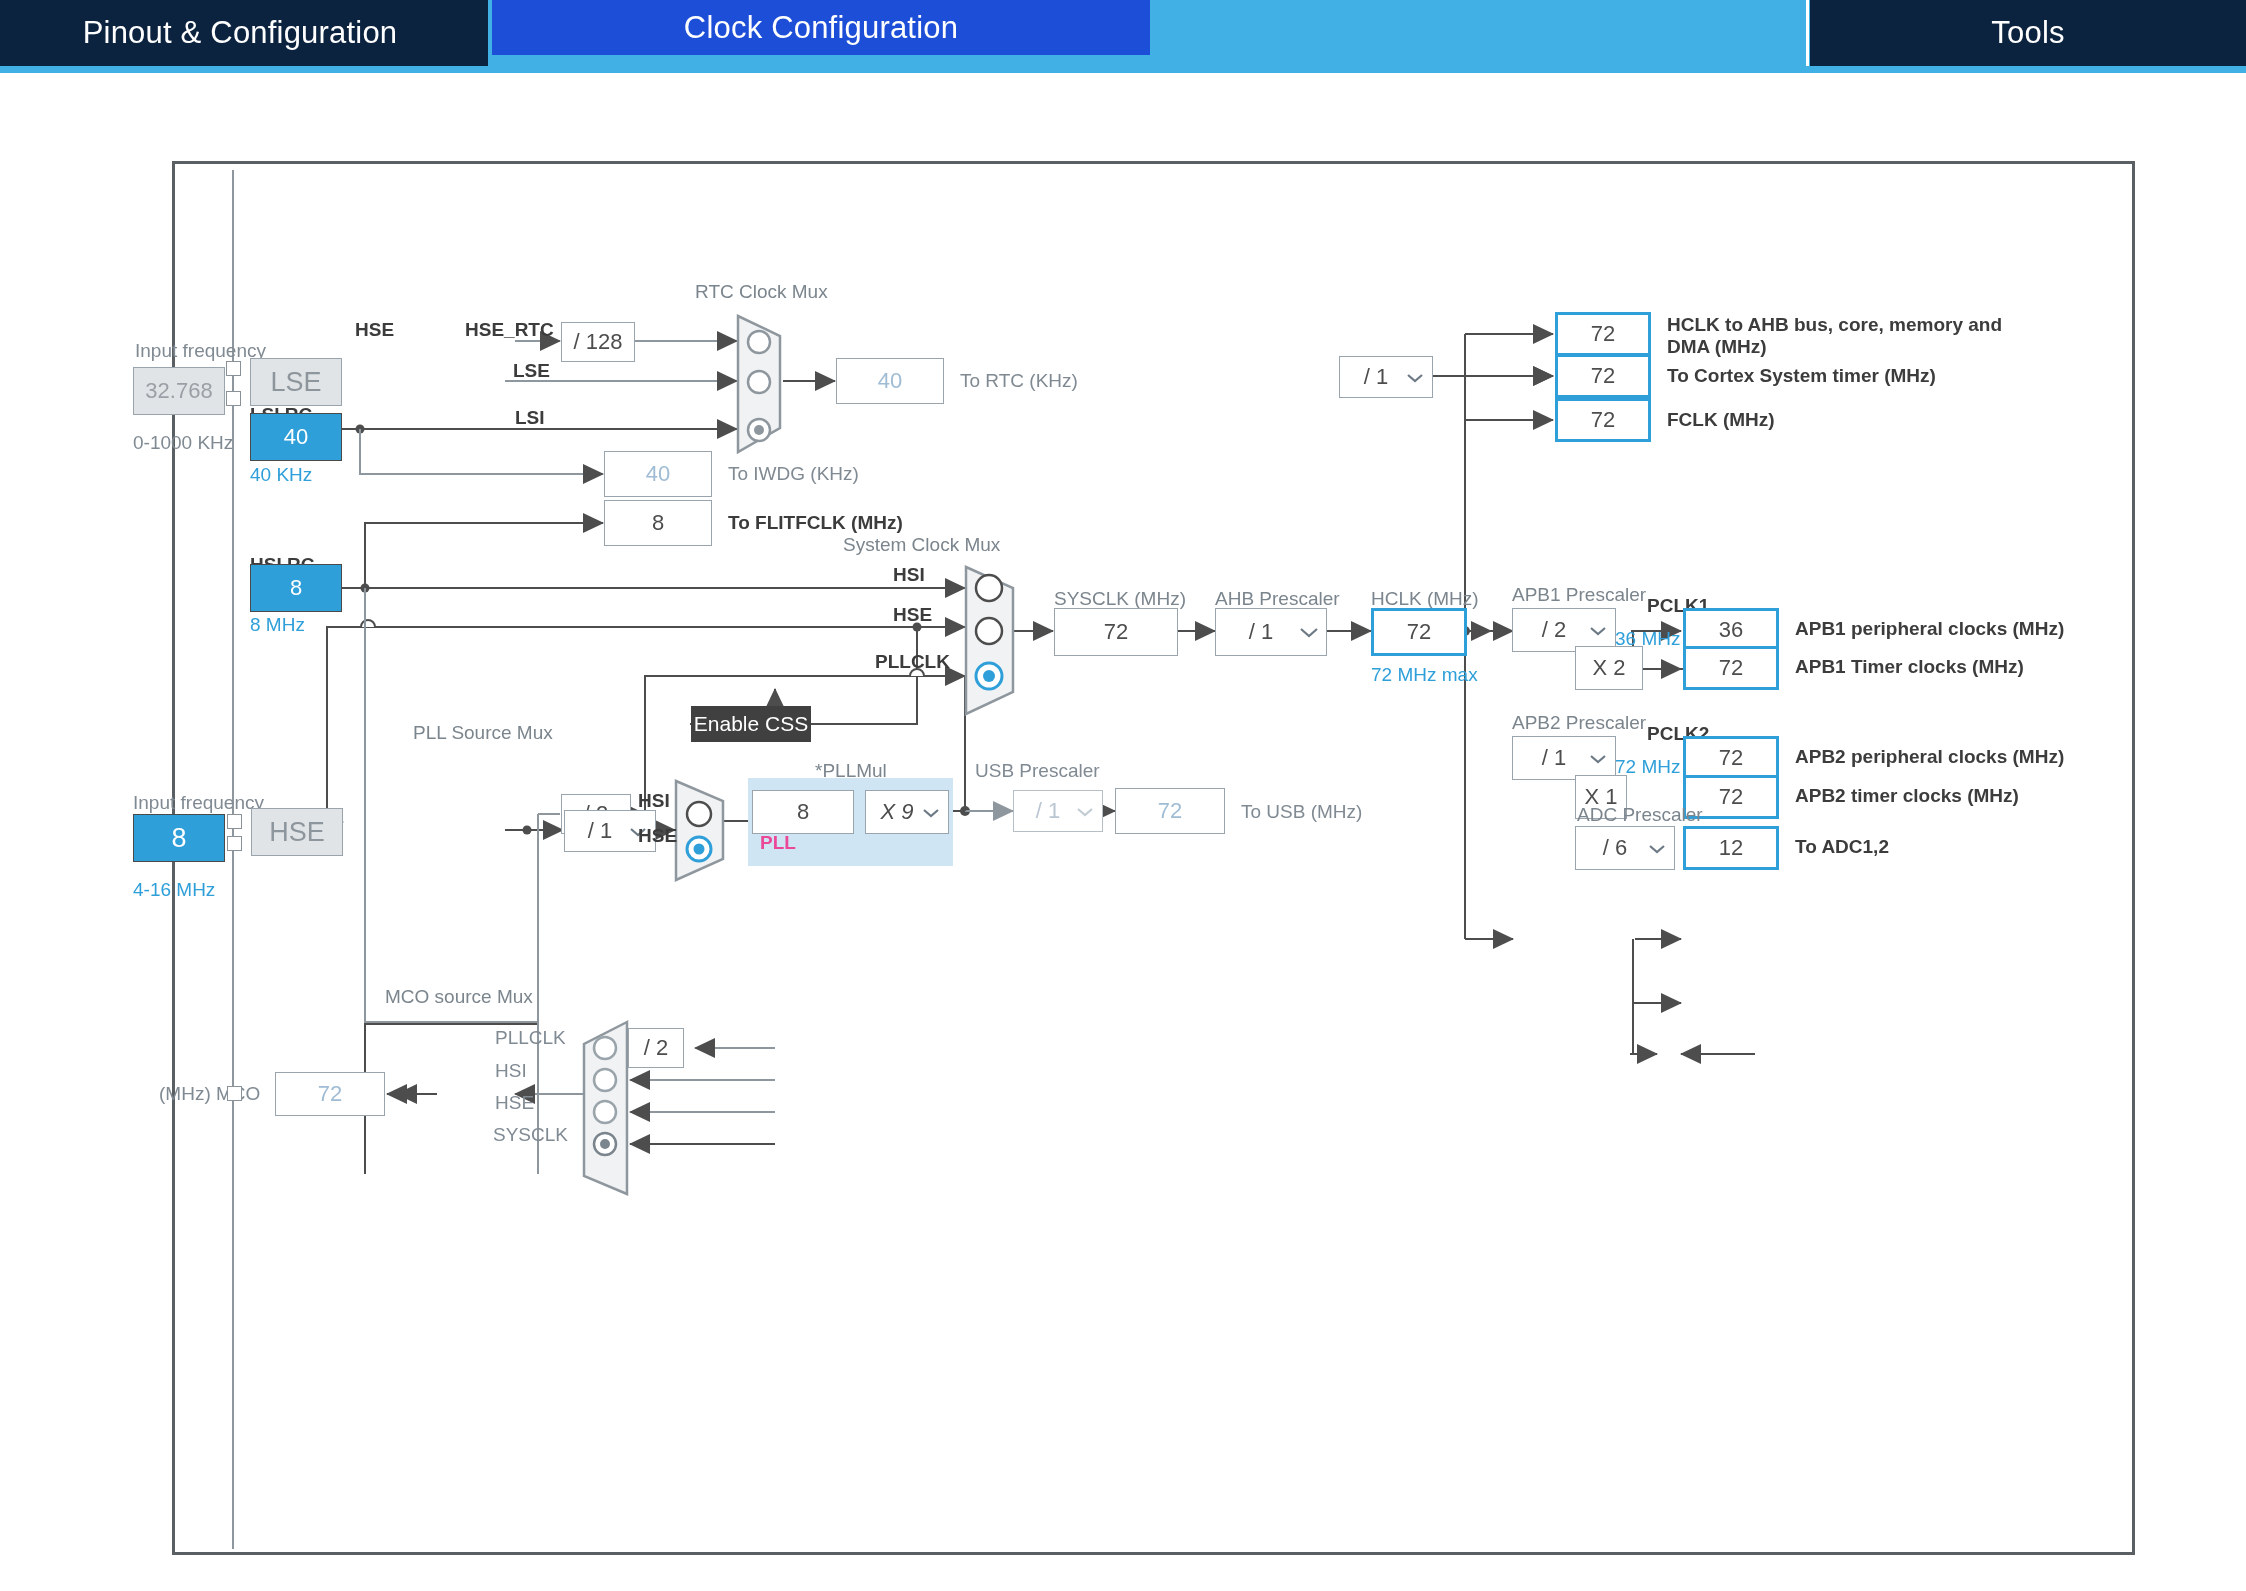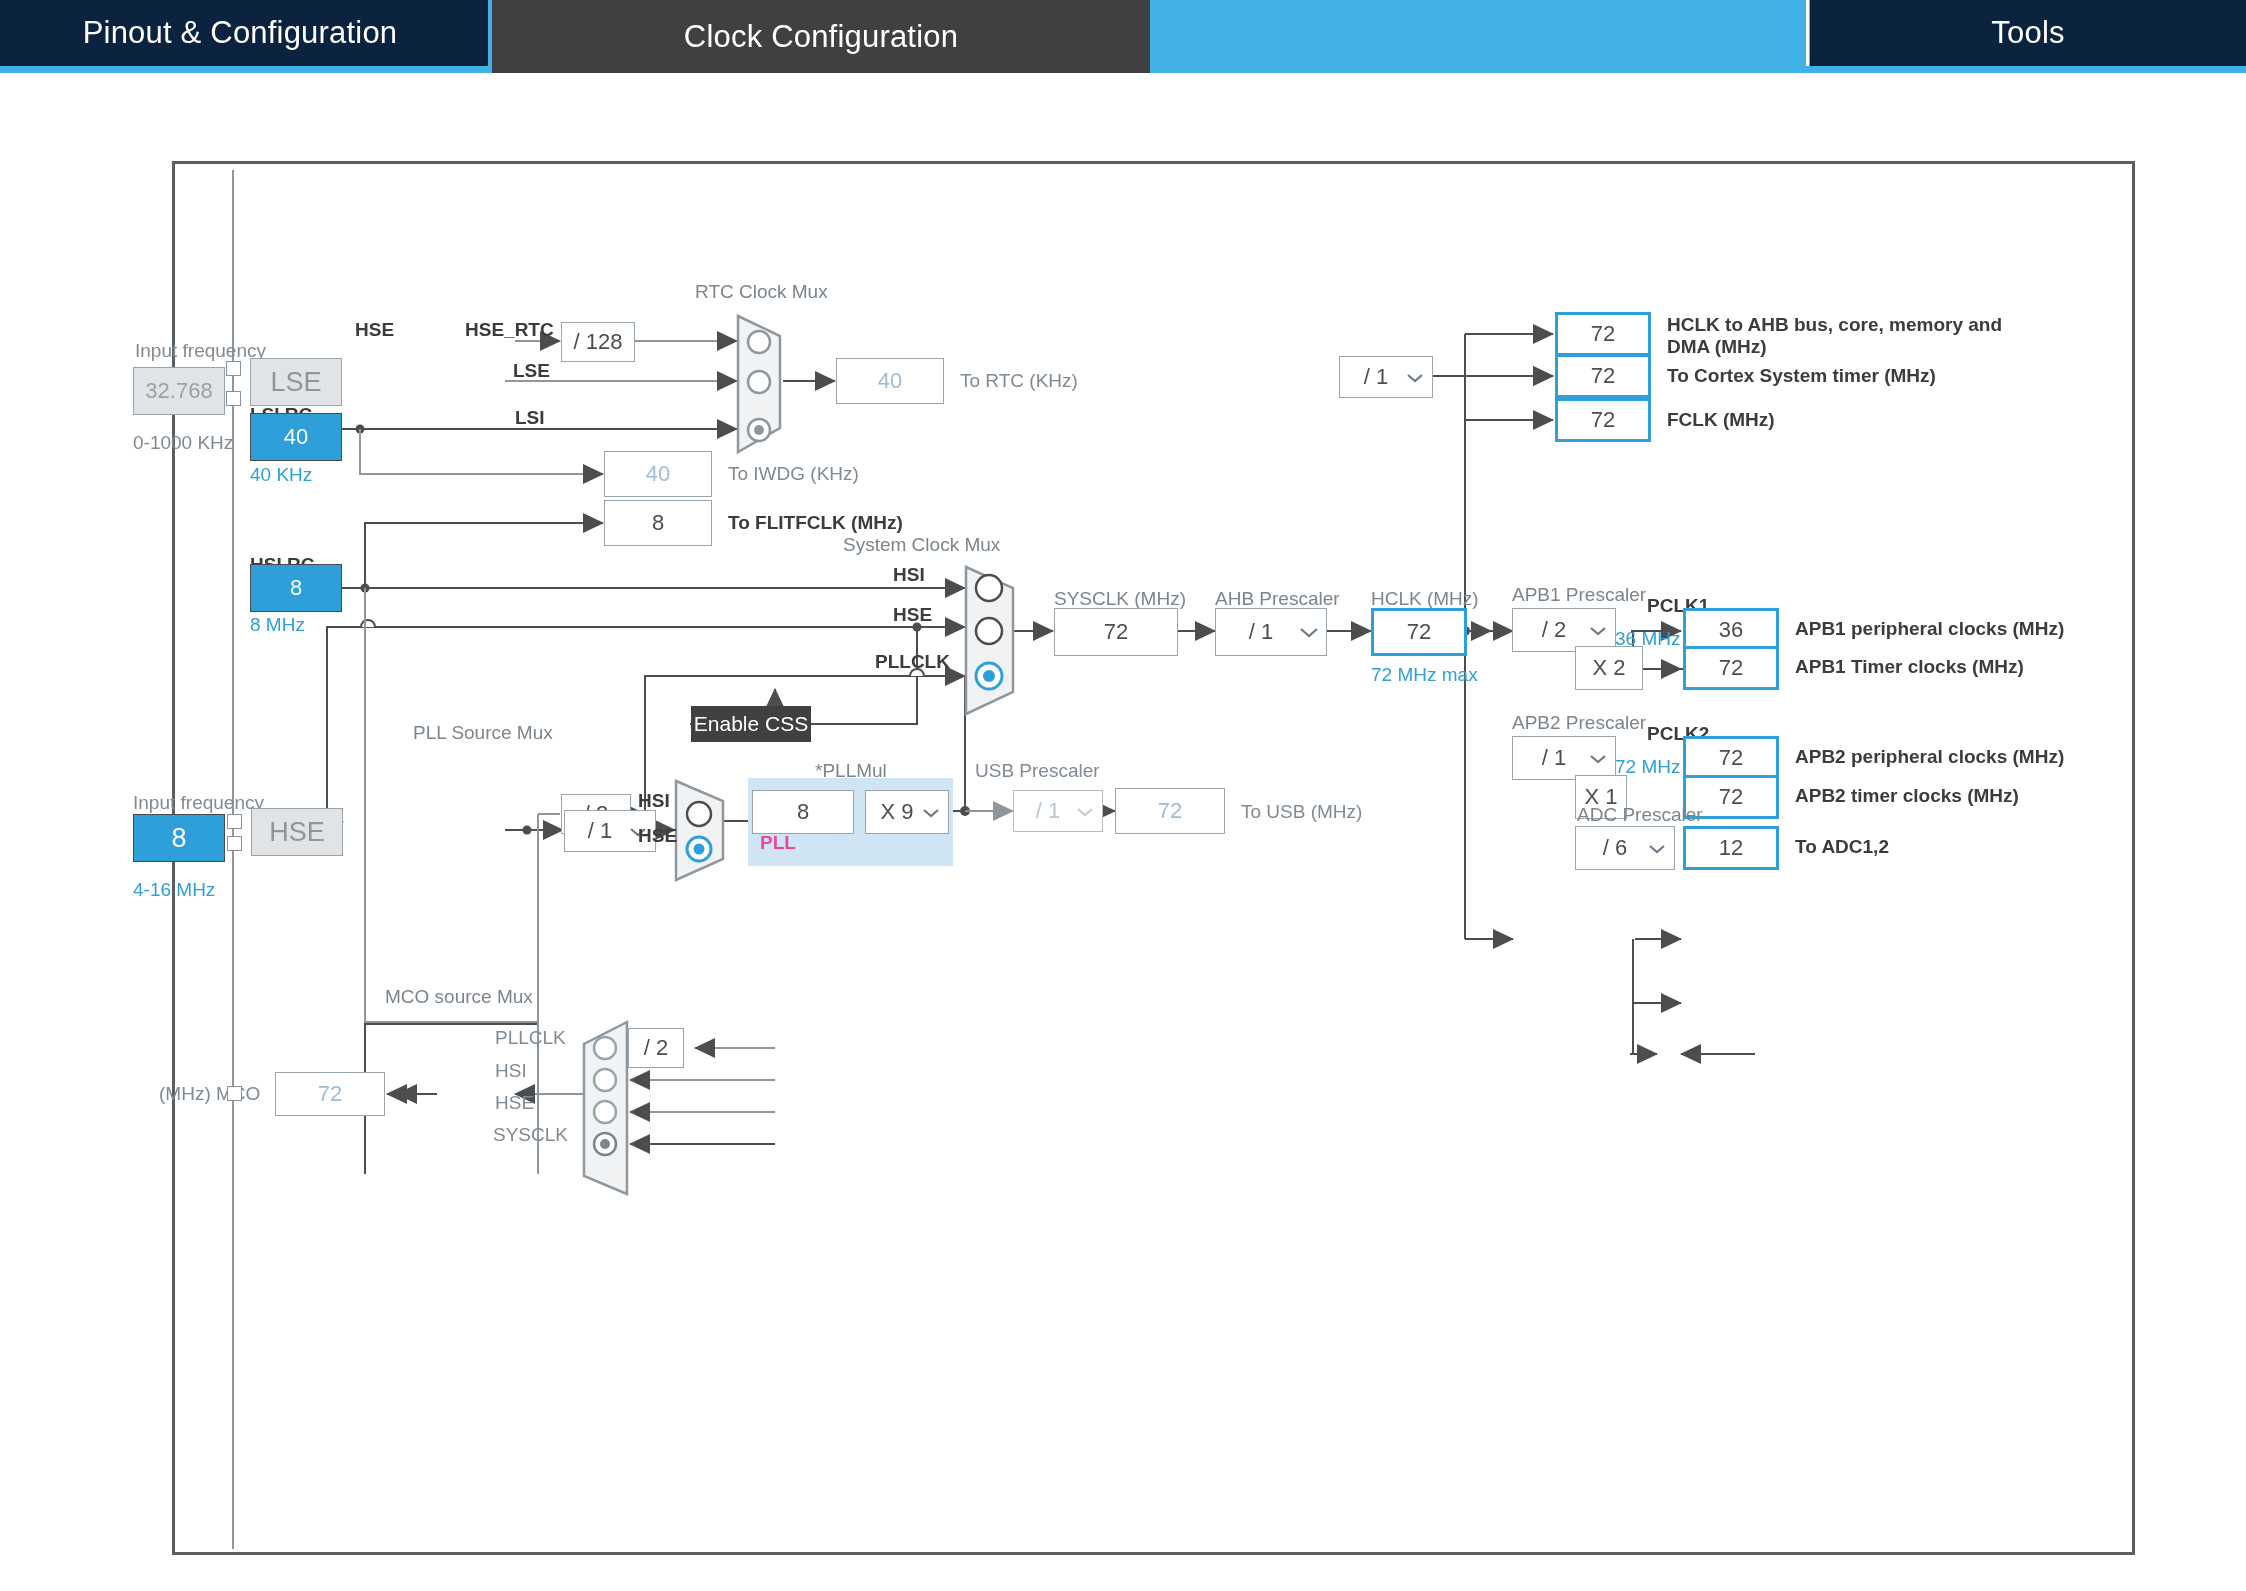--- a/index.html
+++ b/index.html
@@ -21,21 +21,21 @@
   .tab {
     position: absolute; top: 0; height: 66px;
     background: #0c2340;
     color: #ffffff;
     font-size: 31px;
     display: flex; align-items: center; justify-content: center;
     letter-spacing: .2px;
     cursor: pointer;
     user-select: none;
   }
-  .tab.active { background: #404040; height: 73px; }
+  .tab.active { background: #1d4ed8; height: 55px; }
   #tab-pinout       { left: -8px;   width: 496px; }
   #tab-clock        { left: 492px;  width: 658px; }
   #tab-project      { left: 1152px; width: 654px; }
   #tab-tools        { left: 1810px; width: 436px; }
   .tab-sep {
     position: absolute; top: 0; width: 3px; height: 66px; background: #ffffff;
   }
 
   
   #toolbar {
@@ -475,21 +475,21 @@
         <svg width="18" height="11" viewBox="0 0 18 11">
           <polyline points="2,3 9,9 16,3" fill="none" stroke="#6d7a85" stroke-width="2.2"></polyline>
         </svg>
       </span>
   </div>
   <div class="lbl sig" style="left:463px; top:661px;">HSE</div>
 
   <div id="pll-region" style="left:573px; top:614px; width:205px; height:88px;"></div>
   <div class="lbl muxlbl" style="left:640px; top:596px;">*PLLMul</div>
   <div class="vbox" style="left:577px; top:626px; width:102px; height:44px;">8</div>
-  <div class="sel" style="left:690px; top:626px; width:84px; height:44px;">
+  <div class="sel" style="left:690px; top:626px; width:84px; height:44px;font-style:italic;">
     <span class="sel-val">X 9</span>
     <span class="chev">
         <svg width="18" height="11" viewBox="0 0 18 11">
           <polyline points="2,3 9,9 16,3" fill="none" stroke="#6d7a85" stroke-width="2.2"></polyline>
         </svg>
       </span>
   </div>
   <div class="lbl dark" style="left:585px; top:668px; color:#ec4899;">PLL</div>
 
   <div class="lbl" style="left:800px; top:596px;">USB Prescaler</div>

